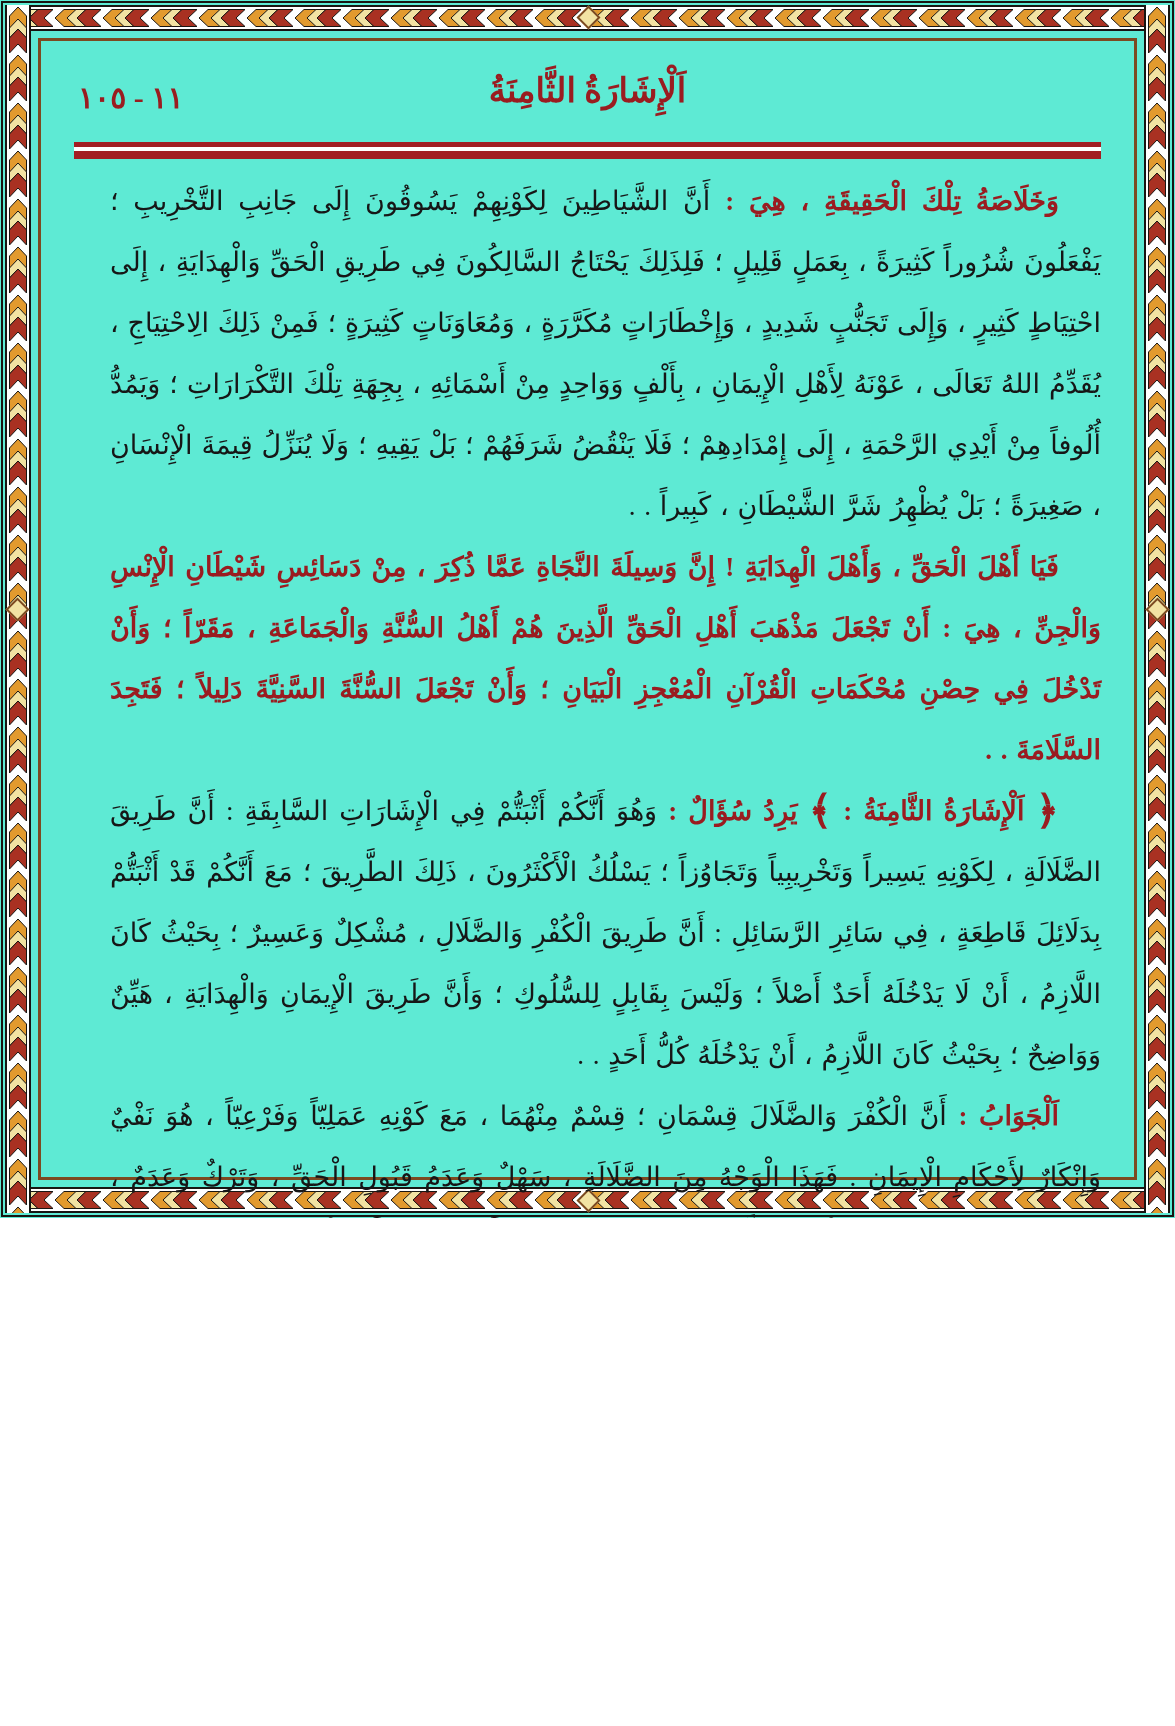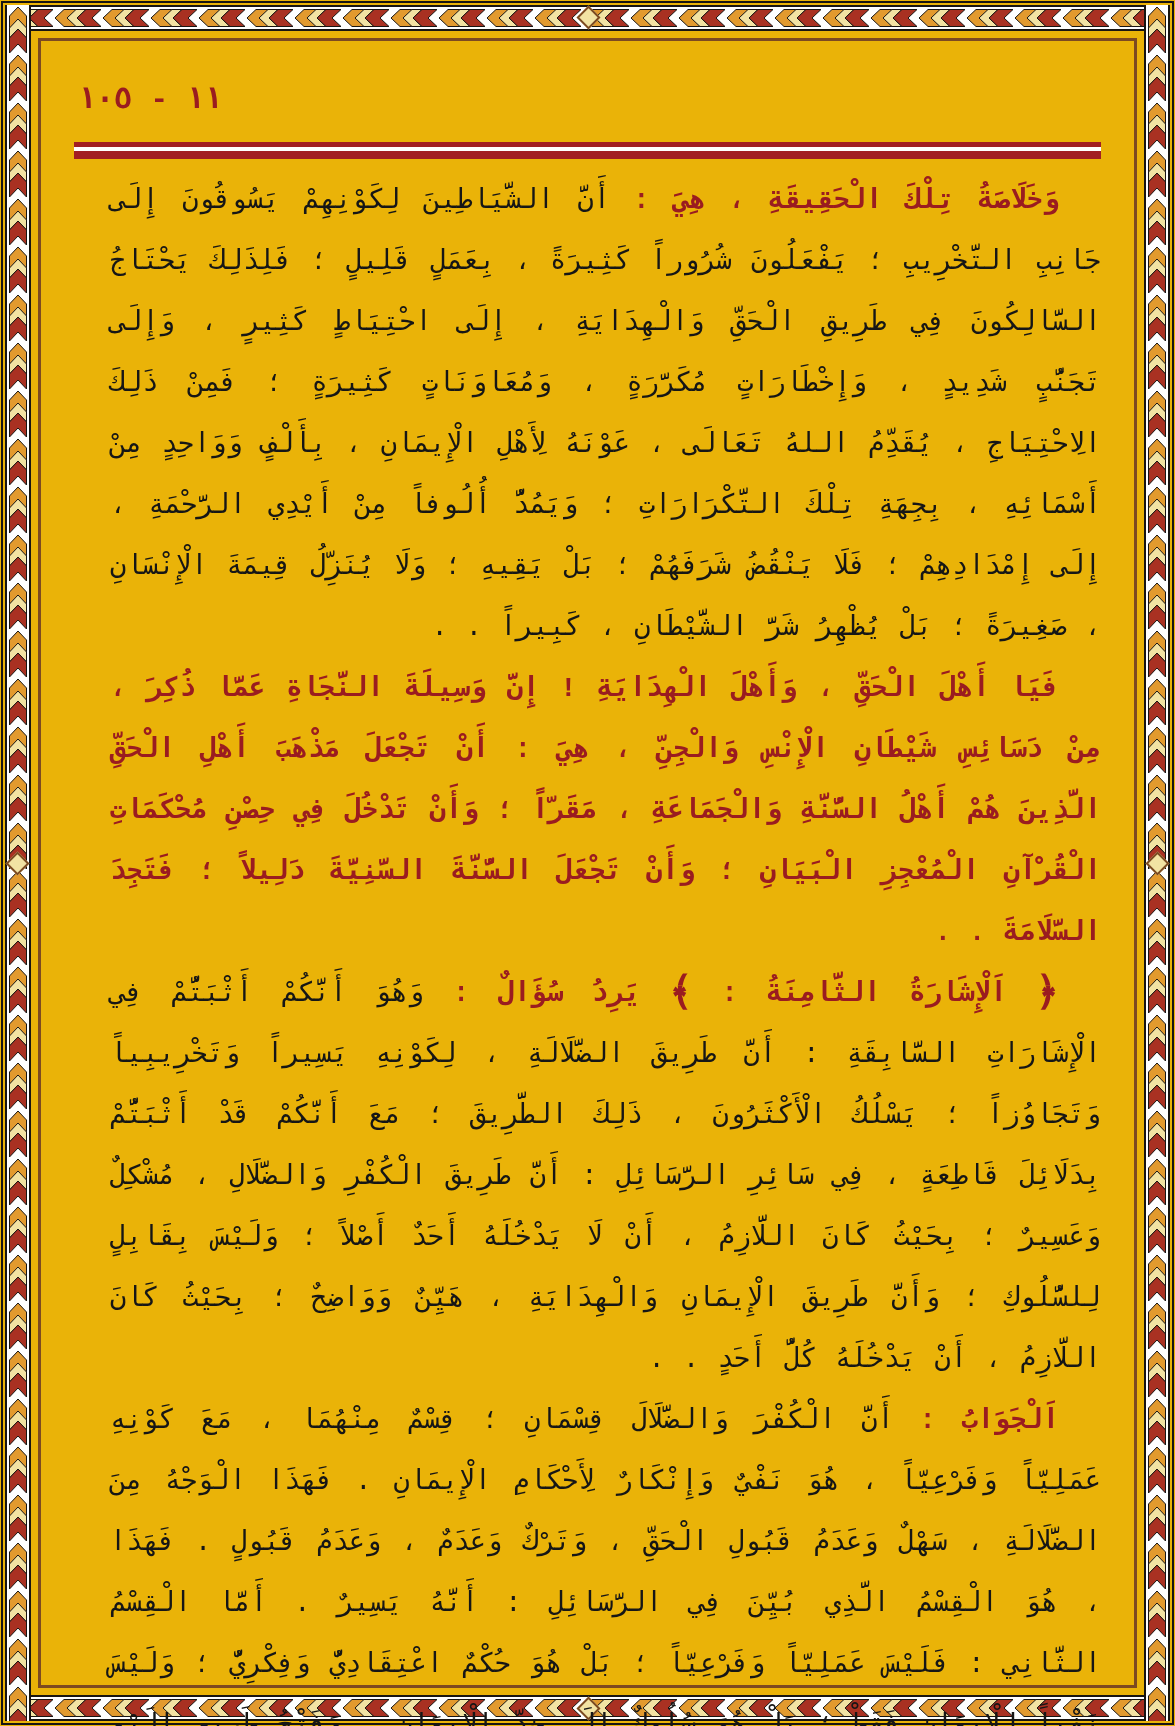--- a/index.html
+++ b/index.html
@@ -1,21 +1,21 @@
 <!DOCTYPE html>
 <html lang="ar" style="--accent-red: #9A1C20; --rule-red: #A21E22; --border-red: #A93122; --border-gold: #E29A2E; --border-cream: #F2E3A3; --border-brown: #7C4A21;"><head>
 <meta charset="utf-8">
 <style>
   html,body{margin:0;padding:0;background:#ffffff;}
   .page{
     position:relative;
-    width:1175px;height:1726px;
-    background:#eab308;
+    width:1175px;height:1218px;
+    background:#5eead4;
     overflow:hidden;
-    font-family:Liberation Mono, monospace;
+    font-family:Liberation Serif, serif;
   }
   
   .outer-edge{
     position:absolute;inset:1px;
     border:2px solid #181512;
     pointer-events:none;
   }
   
   .strip{position:absolute;}
   .strip.top{top:5px;left:5px;right:5px;height:26px;}
@@ -132,20 +132,21 @@
 
   <div class="medallion m-top"></div>
   <div class="medallion m-bottom"></div>
   <div class="medallion m-left"></div>
   <div class="medallion m-right"></div>
 
   <div class="content">
 
     <div class="header">
       <div class="page-number">١١ - ١٠٥</div>
+      <div class="page-title">اَلْإِشَارَةُ الثَّامِنَةُ</div>
     </div>
 
     <div class="header-divider">
       <div class="rule-thin"></div>
       <div class="rule-gap"></div>
       <div class="rule-thick"></div>
     </div>
 
     <div class="body-text">
 

